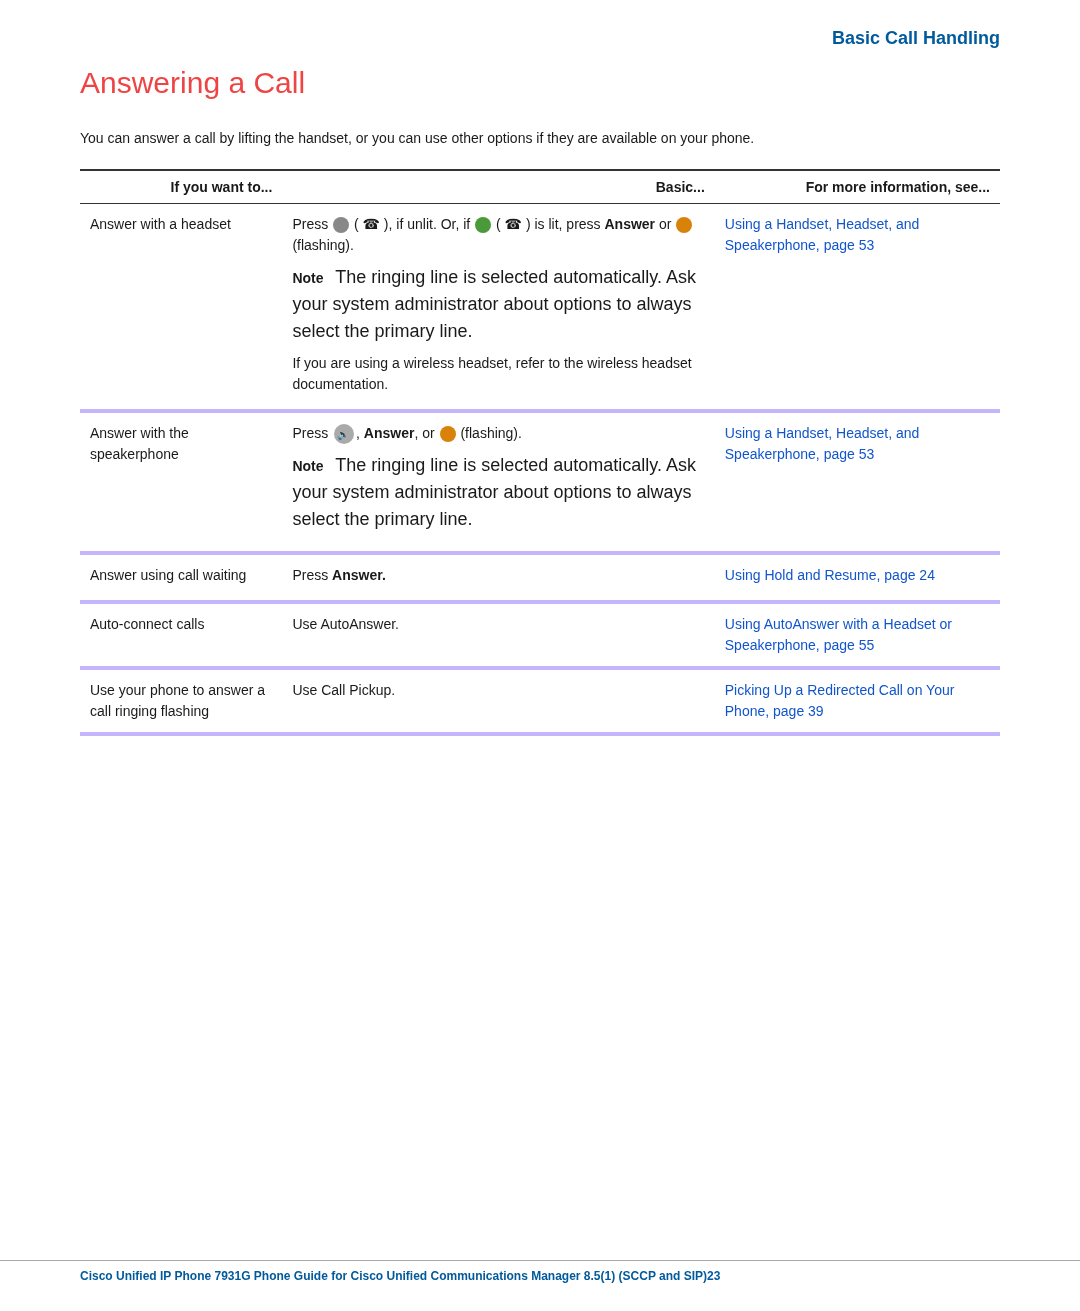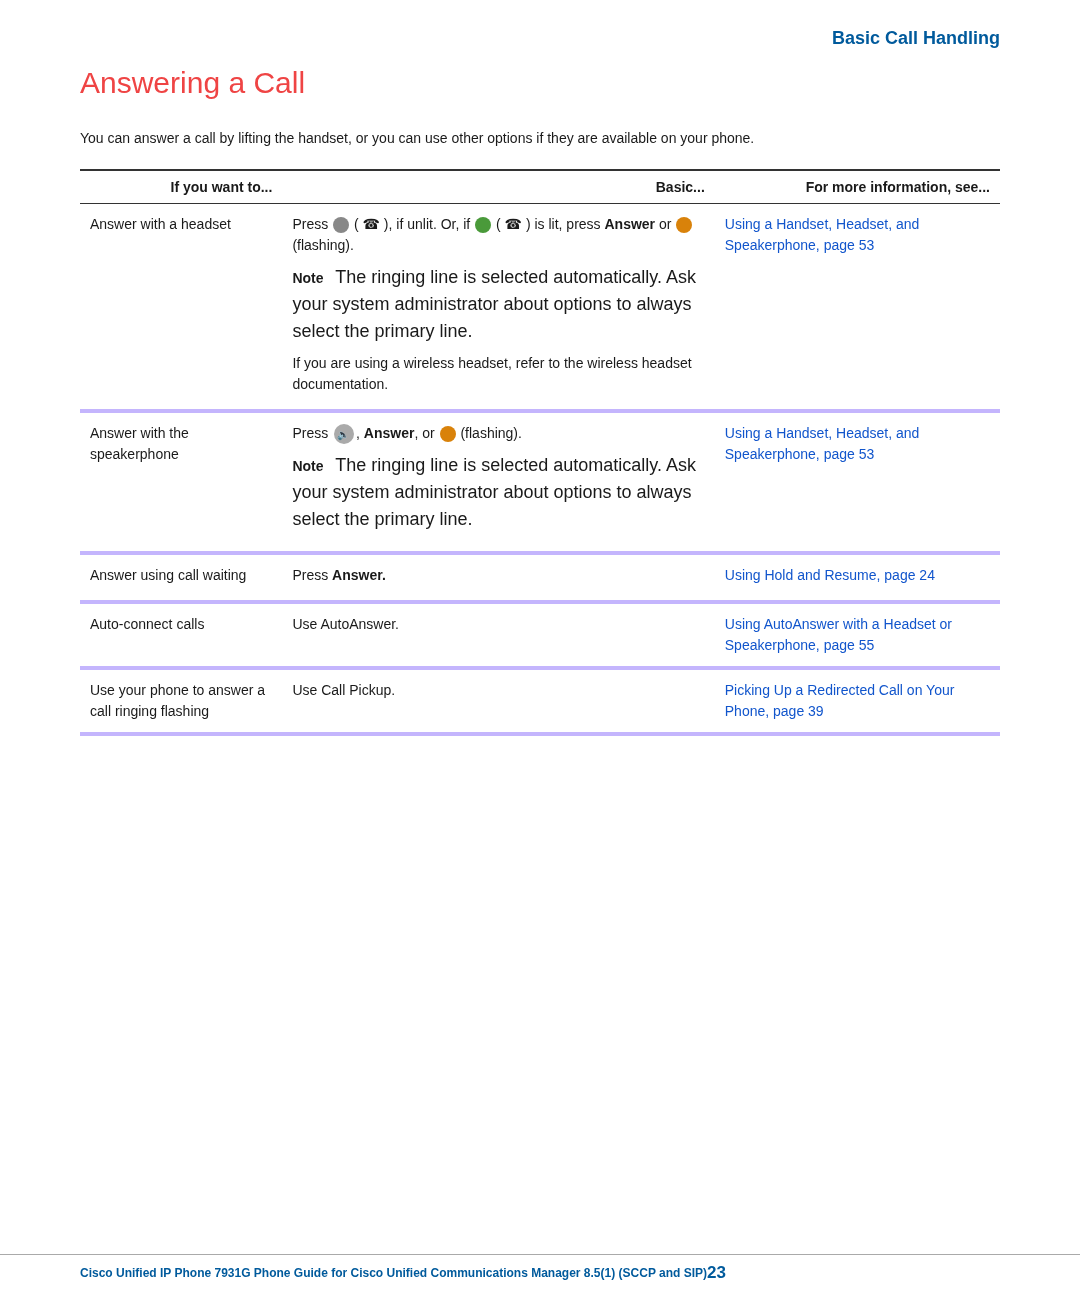--- a/index.html
+++ b/index.html
@@ -162,21 +162,21 @@
       padding-top: 8px;
     }
 
     .footer-left {
       font-size: 12px;
       font-weight: bold;
       color: #005a9c;
     }
 
     .footer-right {
-      font-size: 17px;
+      font-size: 12px;
       font-weight: bold;
       color: #005a9c;
     }
 
     .cell-then p {
       margin-bottom: 4px;
     }
   </style>
 </head>
 <body>

